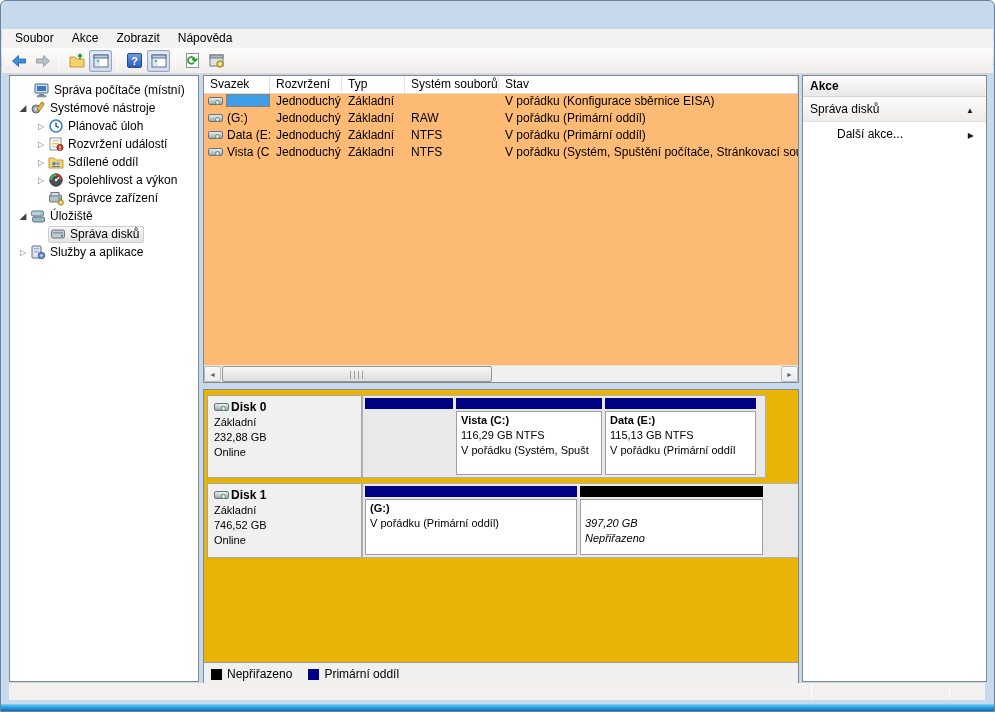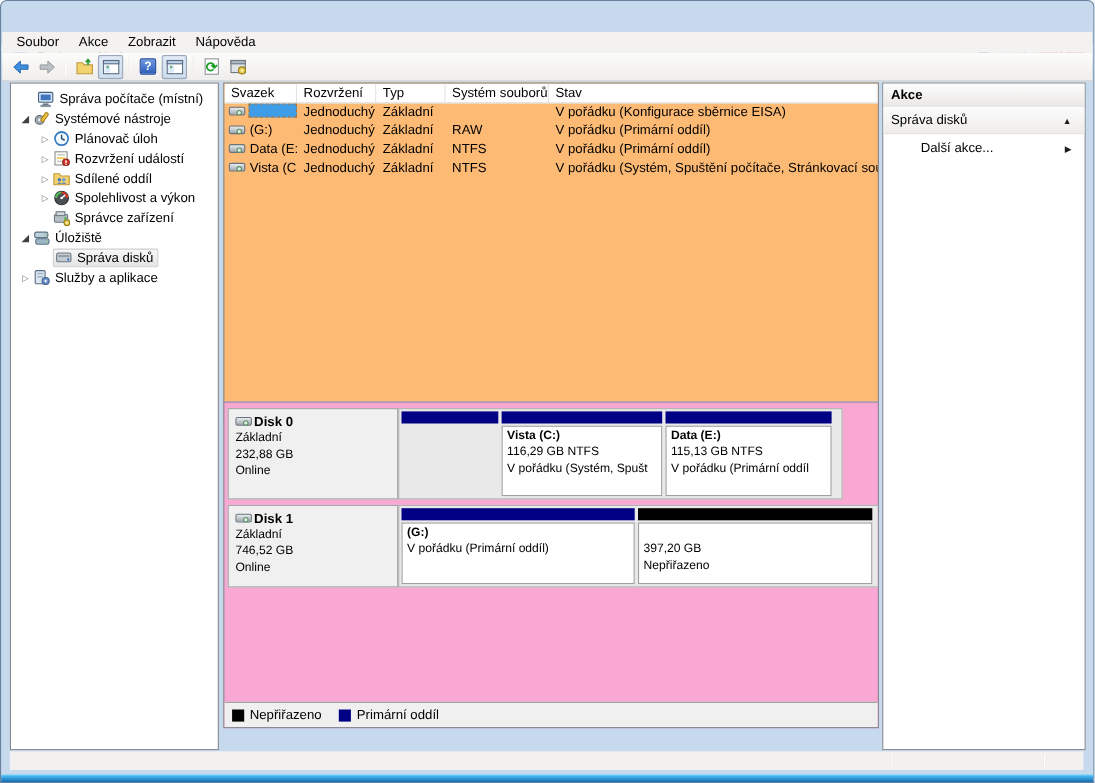--- a/index.html
+++ b/index.html
@@ -63,21 +63,21 @@
   .selbox { display:inline-block; width:52px; height:13px; background:#3f9ce7; border:1px dashed #b5722f; margin-left:3px; }
   .hscroll { position:absolute; left:0; right:0; bottom:0; height:17px; background:#f0f0f0; border-top:1px solid #e2e2e2; }
   .sbtn { position:absolute; top:0; width:17px; height:16px; background:linear-gradient(#f8f8f8,#ebebeb);
     border:1px solid #bcbcbc; border-radius:2px; display:flex; align-items:center; justify-content:center; font-size:7px; color:#50617f; }
   .sbtn.left { left:0; } .sbtn.right { right:0; }
   .sthumb { position:absolute; left:18px; top:0; width:270px; height:16px;
     background:linear-gradient(#f6f6f6,#dddddd); border:1px solid #979797; border-radius:2px; }
   .sthumb::after { content:""; position:absolute; left:50%; top:4px; margin-left:-7px; width:14px; height:8px;
     background:repeating-linear-gradient(90deg,#9aa0a6 0 1px,transparent 1px 4px); }
 
-  .graph-pane { position:absolute; left:202px; top:364px; width:596px; height:297px; background:#f9a8d4; border:1px solid #828790; overflow:hidden; }
+  .graph-pane { position:absolute; left:202px; top:388px; width:596px; height:297px; background:#eab308; border:1px solid #828790; overflow:hidden; }
   .disk-head { position:absolute; left:3px; width:155px; background:#f0f0f0; border:1px solid #a6a6a6; padding:3px 6px; }
   .dh-name { font-weight:bold; display:flex; align-items:center; gap:2px; height:16px; }
   .dh-line { font-size:11px; line-height:15px; min-height:15px; }
   .pcontainer { position:absolute; border:1px solid #b1b1b1; background:#e9e9e9; padding:2px; display:flex; gap:3px; }
   .partition { display:flex; flex-direction:column; flex:none; }
   .pbar { height:11px; }
   .pbody { flex:1; margin-top:2px; border:1px solid #9f9f9f; background:#fff; padding:1px 4px; overflow:hidden; }
   .pbody.hatch { background:repeating-linear-gradient(45deg,#ffffff 0 5px,#c2c2c2 5px 7px); border:2px solid #6f6f6f; }
   .pl { font-size:11px; line-height:15px; min-height:15px; white-space:nowrap; }
   .pl-bold { font-weight:bold; }
@@ -428,21 +428,21 @@
       <div class="dh-line">Online</div>
     </div>
     <div class="pcontainer" style="left:158px;top:93px;width:437px;height:75px">
       <div class="partition" style="width: 212px;">
         <div class="pbar" style="background: rgb(0, 0, 132);"></div>
         <div class="pbody">
           <div class="pl pl-bold">(G:)</div>
           <div class="pl">V pořádku (Primární oddíl)</div>
         </div>
       </div>
-      <div class="partition" style="width: 213px;">
+      <div class="partition" style="width: 183px; font-style: italic;">
         <div class="pbar" style="background: rgb(0, 0, 0);"></div>
         <div class="pbody">
           <div class="pl pl-bold"></div>
           <div class="pl">397,20 GB</div>
           <div class="pl">Nepřiřazeno</div>
         </div>
       </div>
     </div>
 
 

